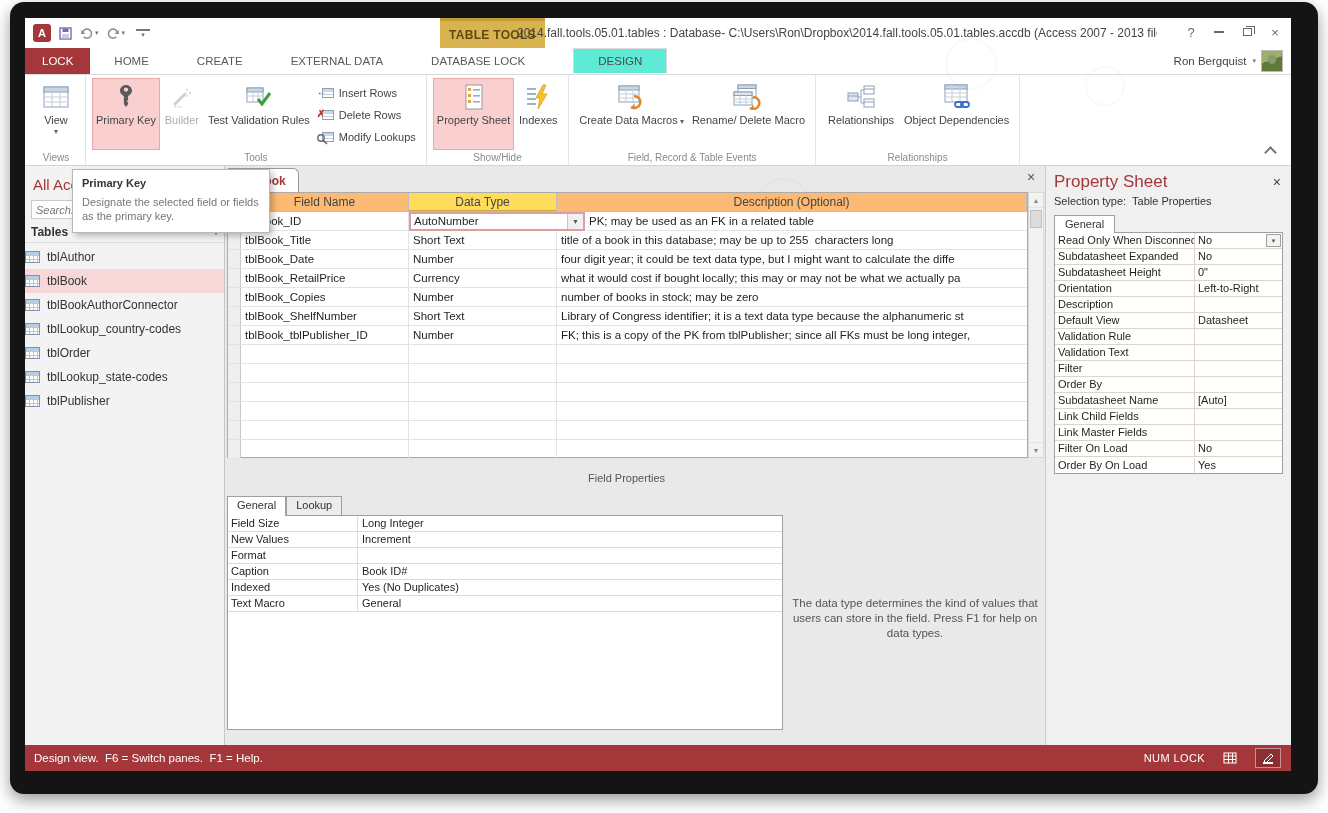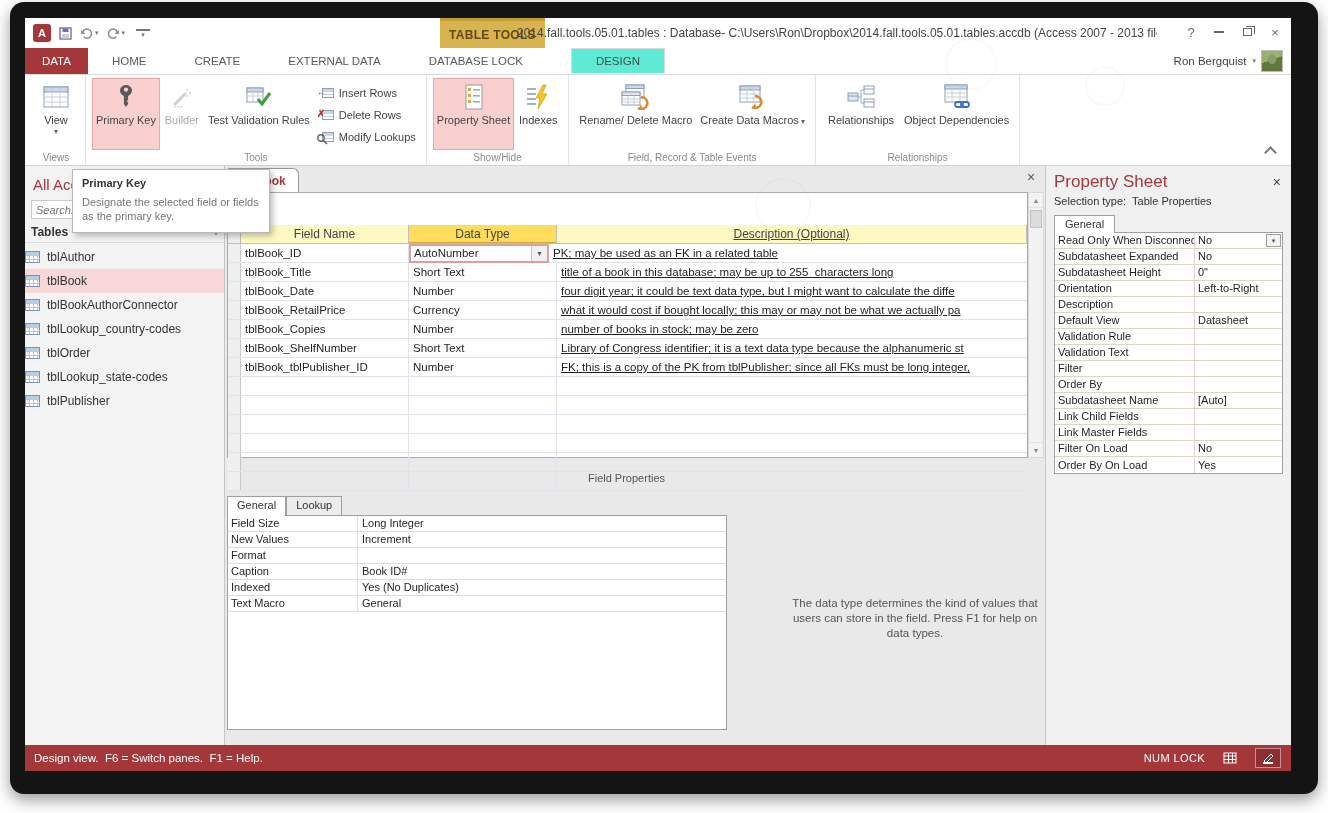--- a/index.html
+++ b/index.html
@@ -74,41 +74,41 @@
       repeating-linear-gradient(to right, transparent 0 3px, #b9c6d6 3px 4px),
       repeating-linear-gradient(to bottom, transparent 0 3px, #b9c6d6 3px 4px), #fff; }
 
   
   .doc { flex:1; position:relative; background:#e9e9e9; }
   .doctab { position:absolute; left:3px; top:2px; height:24px; padding:0 12px; background:#fff; border:1px solid #9a9a9a; border-bottom:none;
             display:flex; align-items:center; font-size:12px; color:#A4373A; font-weight:bold; border-radius:0 6px 0 0; }
   .docclose { position:absolute; right:5px; top:3px; font-size:14px; color:#555; width:18px; text-align:center; }
   .grid { position:absolute; left:2px; top:26px; right:17px; height:266px; background:#fff; border:1px solid #ababab; }
   .grow { display:flex; height:19px; border-bottom:1px solid #dfe3ea; }
-  .grow.head { background:#fef9c3; border-bottom:1px solid #bfbfbf;margin-top:32px; }
+  .grow.head { background:#fdba74; border-bottom:1px solid #bfbfbf; }
   .gc { border-right:1px solid #dfe3ea; overflow:hidden; white-space:pre; font-size:11.5px; color:#1f1f1f; line-height:18px; padding:0 4px; }
   .gc.sel { width:13px; flex:none; background:#efefef; border-right:1px solid #c9c9c9; padding:0; }
   .gc.name { width:168px; flex:none; }
   .gc.type { width:148px; flex:none; }
-  .gc.desc { flex:1; border-right:none;text-decoration:underline; }
+  .gc.desc { flex:1; border-right:none; }
   .grow.head .gc { text-align:center; color:#444; font-size:12px; border-right:1px solid #bfbfbf; }
   .grow.head .gc.type { background:#ffdc5b; border-bottom:1px solid #caa83a; }
-  .typeedit { display:flex; align-items:stretch; height:19px; border:2px solid #de9da1; width:140px; flex:none; background:#fff; }
+  .typeedit { display:flex; align-items:stretch; height:19px; border:2px solid #de9da1; width:176px; flex:none; background:#fff; }
   .typeedit .tval { flex:1; font-size:11.5px; line-height:15px; padding:0 3px; color:#1f1f1f; }
   .typeedit .tdrop { width:16px; background:#f0f0f0; border-left:1px solid #c6c6c6; display:flex; align-items:center; justify-content:center; font-size:8px; color:#555; }
   .vscroll { position:absolute; right:1px; top:26px; width:16px; height:266px; background:#f2f2f2; border:1px solid #d9d9d9; }
   .sarrow { height:15px; display:flex; align-items:center; justify-content:center; font-size:7px; color:#888; border-bottom:1px solid #e3e3e3; }
   .sarrow.down { position:absolute; bottom:0; left:0; right:0; border-top:1px solid #e3e3e3; border-bottom:none; }
   .sthumb { margin:2px 1px; height:18px; background:#dcdcdc; border:1px solid #c0c0c0; }
 
   .fplabel { position:absolute; top:306px; left:0; right:17px; text-align:center; font-size:11px; color:#555; }
   .fptabs { position:absolute; left:2px; top:330px; display:flex; }
   .fptab { height:19px; padding:2px 9px 0; font-size:11px; color:#333; border:1px solid #9f9f9f; background:#ececec; border-bottom:none; }
   .fptab.active { background:#fff; position:relative; z-index:2; height:20px; }
-  .fpbox { position:absolute; left:2px; top:349px; width:500px; height:215px; background:#fff; border:1px solid #9f9f9f; }
+  .fpbox { position:absolute; left:2px; top:349px; width:556px; height:215px; background:#fff; border:1px solid #9f9f9f; }
   .fprow { display:flex; height:16px; border-bottom:1px solid #dcdcdc; }
   .fprow .fpn { width:130px; flex:none; border-right:1px solid #dcdcdc; font-size:11px; line-height:15px; padding-left:3px; color:#1f1f1f; overflow:hidden; white-space:nowrap; }
   .fprow .fpv { flex:1; font-size:11px; line-height:15px; padding-left:4px; color:#1f1f1f; overflow:hidden; white-space:nowrap; }
   .fphelp { position:absolute; left:566px; top:430px; width:248px; text-align:center; font-size:11.5px; color:#555; line-height:15px; }
 
   
   .props { width:246px; flex:none; background:#f0f0f0; border-left:1px solid #c9c9c9; position:relative; padding:6px 8px 0 8px; }
   .pstitle { font-size:17px; color:#A4373A; }
   .psclose { position:absolute; right:10px; top:8px; font-size:14px; color:#444; }
   .pssel { margin-top:3px; font-size:11px; color:#333; white-space:pre; }
@@ -184,21 +184,21 @@
       <div class="winbtn">
             <span class="restorebox"></span>
           </div>
       <div class="winbtn">
             <span>×</span>
           </div>
     </div>
   </div>
 
   <div class="tabrow">
-    <div class="tab file">DATA</div>
+    <div class="tab file">LOCK</div>
     <div class="tab">HOME</div>
     <div class="tab">CREATE</div>
     <div class="tab">EXTERNAL DATA</div>
     <div class="tab">DATABASE LOCK</div>
     <div class="tab active">DESIGN</div>
     <div class="usermenu">
       <span>Ron Bergquist</span>
       <span class="qcaret">▾</span>
       <span class="avatar"></span>
     </div>
@@ -312,45 +312,45 @@
                 </g>
                 <polygon points="17,1 10,14 14,14 12,25 21,10 16,10 20,1" fill="#f7c325" stroke="#d89c1e" stroke-width="0.8"></polygon>
               </svg>
         </span>
         <span class="lbl">Indexes</span>
       </div>
       <div class="glabel">Show/Hide</div>
     </div>
 
     <div class="rgroup">
+      <div class="rbtn" style="min-width:70px">
+        <span class="ic">
+          <svg width="28" height="26" viewBox="0 0 28 26">
+                <rect x="1" y="2" width="20" height="16" fill="#fff" stroke="#8ea0b5"></rect>
+                <rect x="1" y="2" width="20" height="4" fill="#c8d7ea" stroke="#8ea0b5"></rect>
+                <path d="M8 2v16 M15 2v16 M1 10h20 M1 14h20" stroke="#c3cedd" fill="none"></path>
+                <path d="M16 12a6 6 0 1 1-3 11" fill="none" stroke="#e0862d" stroke-width="2.4"></path>
+                <path d="M13 25l4-2-1-4z" fill="#e0862d"></path>
+              </svg>
+        </span>
+        <span class="lbl macros-caret">Create Data Macros</span>
+      </div>
       <div class="rbtn" style="min-width:80px">
         <span class="ic">
           <svg width="30" height="26" viewBox="0 0 30 26">
                 <rect x="5" y="1" width="18" height="13" fill="#fff" stroke="#8ea0b5"></rect>
                 <rect x="5" y="1" width="18" height="3.5" fill="#c8d7ea" stroke="#8ea0b5"></rect>
                 <rect x="1" y="8" width="18" height="13" fill="#fff" stroke="#8ea0b5"></rect>
                 <rect x="1" y="8" width="18" height="3.5" fill="#dce6f2" stroke="#8ea0b5"></rect>
                 <path d="M7 11.5v9.5 M13 11.5v9.5 M1 15h18 M1 18h18" stroke="#c3cedd" fill="none"></path>
                 <path d="M20 13a6 6 0 1 1-3 11" fill="none" stroke="#e0862d" stroke-width="2.4"></path>
                 <path d="M17 26l4-2-1-4z" fill="#e0862d"></path>
               </svg>
         </span>
         <span class="lbl">Rename/ Delete Macro</span>
-      </div>
-      <div class="rbtn" style="min-width:70px">
-        <span class="ic">
-          <svg width="28" height="26" viewBox="0 0 28 26">
-                <rect x="1" y="2" width="20" height="16" fill="#fff" stroke="#8ea0b5"></rect>
-                <rect x="1" y="2" width="20" height="4" fill="#c8d7ea" stroke="#8ea0b5"></rect>
-                <path d="M8 2v16 M15 2v16 M1 10h20 M1 14h20" stroke="#c3cedd" fill="none"></path>
-                <path d="M16 12a6 6 0 1 1-3 11" fill="none" stroke="#e0862d" stroke-width="2.4"></path>
-                <path d="M13 25l4-2-1-4z" fill="#e0862d"></path>
-              </svg>
-        </span>
-        <span class="lbl macros-caret">Create Data Macros</span>
       </div>
       <div class="glabel">Field, Record &amp; Table Events</div>
     </div>
 
     <div class="rgroup">
       <div class="rbtn" style="min-width:78px">
         <span class="ic">
           <svg width="28" height="24" viewBox="0 0 28 24">
                 <rect x="1" y="8" width="10" height="8" fill="#dce6f2" stroke="#8ea0b5"></rect>
                 <path d="M1 11h10" stroke="#8ea0b5"></path>

